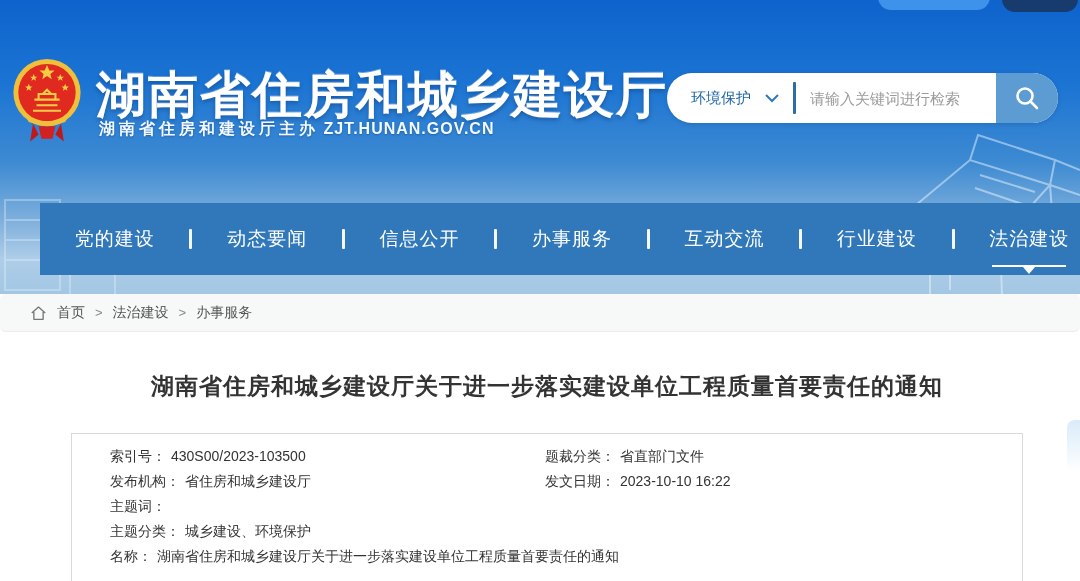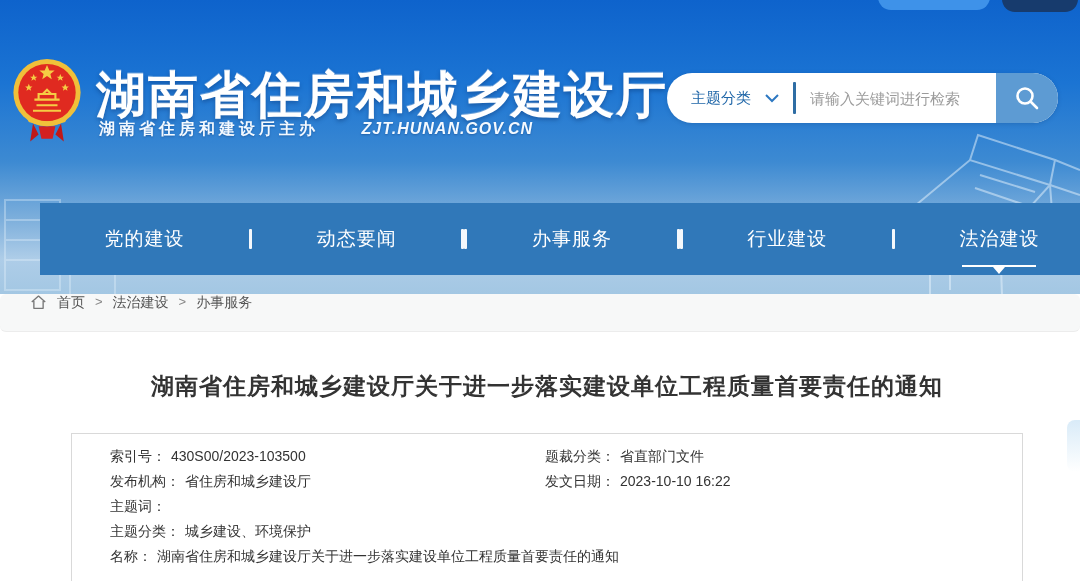--- a/index.html
+++ b/index.html
@@ -23,21 +23,21 @@
   .emblem { position:absolute; left:12px; top:56px; }
 
   .site-title {
     position:absolute; left:96px; top:62px; width:520px;
     font-size:50px; font-weight:bold; color:#ffffff; letter-spacing:2px; white-space:nowrap;
     text-shadow:0 2px 4px rgba(10,50,110,.45), 0 -1px 0 rgba(255,255,255,.35);
   }
   .site-sub { position:absolute; left:99px; top:119px; color:#f3f9ff; font-size:16px; font-weight:bold;
     text-shadow:0 1px 2px rgba(10,50,110,.4); white-space:nowrap; }
   .site-sub .host-name { letter-spacing:4px; }
-  .site-sub .site-url { margin-left:38px; letter-spacing:1px;font-style:italic; }
+  .site-sub .site-url { letter-spacing:1px; }
 
   
   .search-bar {
     position:absolute; left:667px; top:73px; width:391px; height:50px;
     background:#ffffff; border-radius:25px; display:flex; align-items:center; overflow:hidden;
     box-shadow:0 1px 4px rgba(10,60,120,.25);
   }
   .search-scope { display:flex; align-items:center; gap:14px; padding:0 14px 0 24px; cursor:pointer; }
   .search-scope-label { color:#1f66a8; font-size:15px; white-space:nowrap; }
   .search-divider { width:3px; height:32px; background:#2e6da4; border-radius:1px; }
@@ -60,21 +60,21 @@
     bottom:-9px; width:74px; height:2px; background:#ffffff; }
   .nav-item.active .nav-underline::after {
     content:""; position:absolute; left:50%; transform:translateX(-50%); top:2px;
     border-left:6px solid transparent; border-right:6px solid transparent; border-top:7px solid #ffffff;
   }
 
   
   .breadcrumb {
     position:absolute; top:294px; left:0; width:1080px; height:38px;
     background:#f7f8f8; border-bottom:1px solid #ececec;
-    display:flex; align-items:flex-start; padding-left:30px; gap:10px;
+    display:flex; align-items:center; padding-left:30px; gap:10px;
     font-size:14px; color:#555;border-radius:6px;
   }
   .crumb { cursor:pointer; }
   .crumb-sep { color:#888; font-size:13px; }
 
   
   .content { position:absolute; top:333px; left:7px; width:1080px; height:248px; background:#ffffff; }
   .doc-title { margin-top:38px; text-align:center; font-size:23px; font-weight:bold;
     color:#333333; letter-spacing:1px; }
 
@@ -141,21 +141,21 @@
     </svg>
 
     <div class="site-title">湖南省住房和城乡建设厅</div>
     <div class="site-sub">
       <span class="host-name">湖南省住房和建设厅主办</span>
       <span class="site-url">ZJT.HUNAN.GOV.CN</span>
     </div>
 
     <div class="search-bar">
       <div class="search-scope">
-        <span class="search-scope-label">主题分类</span>
+        <span class="search-scope-label">环境保护</span>
         <svg width="14" height="9" viewBox="0 0 14 9">
           <polyline points="1,1 7,7 13,1" fill="none" stroke="#2d78c2" stroke-width="2"></polyline>
         </svg>
       </div>
       <div class="search-divider"></div>
       <input class="search-input" type="text" placeholder="请输入关键词进行检索" style="">
       <button class="search-btn">
         <svg width="26" height="26" viewBox="0 0 26 26">
           <circle cx="11" cy="11" r="7.5" fill="none" stroke="#ffffff" stroke-width="2.6"></circle>
           <line x1="16.5" y1="16.5" x2="23" y2="23" stroke="#ffffff" stroke-width="2.6" stroke-linecap="round"></line>
@@ -165,25 +165,31 @@
 
     <nav class="nav">
       <div class="nav-item">
         <span>党的建设</span>
       </div>
       <div class="nav-sep"></div>
       <div class="nav-item">
         <span>动态要闻</span>
       </div>
       <div class="nav-sep"></div>
+      <div class="nav-item">
+        <span>信息公开</span>
+      </div>
       <div class="nav-sep"></div>
       <div class="nav-item">
         <span>办事服务</span>
       </div>
       <div class="nav-sep"></div>
+      <div class="nav-item">
+        <span>互动交流</span>
+      </div>
       <div class="nav-sep"></div>
       <div class="nav-item">
         <span>行业建设</span>
       </div>
       <div class="nav-sep"></div>
       <div class="nav-item active">
         <span>法治建设</span>
         <span class="nav-underline"></span>
       </div>
     </nav>

